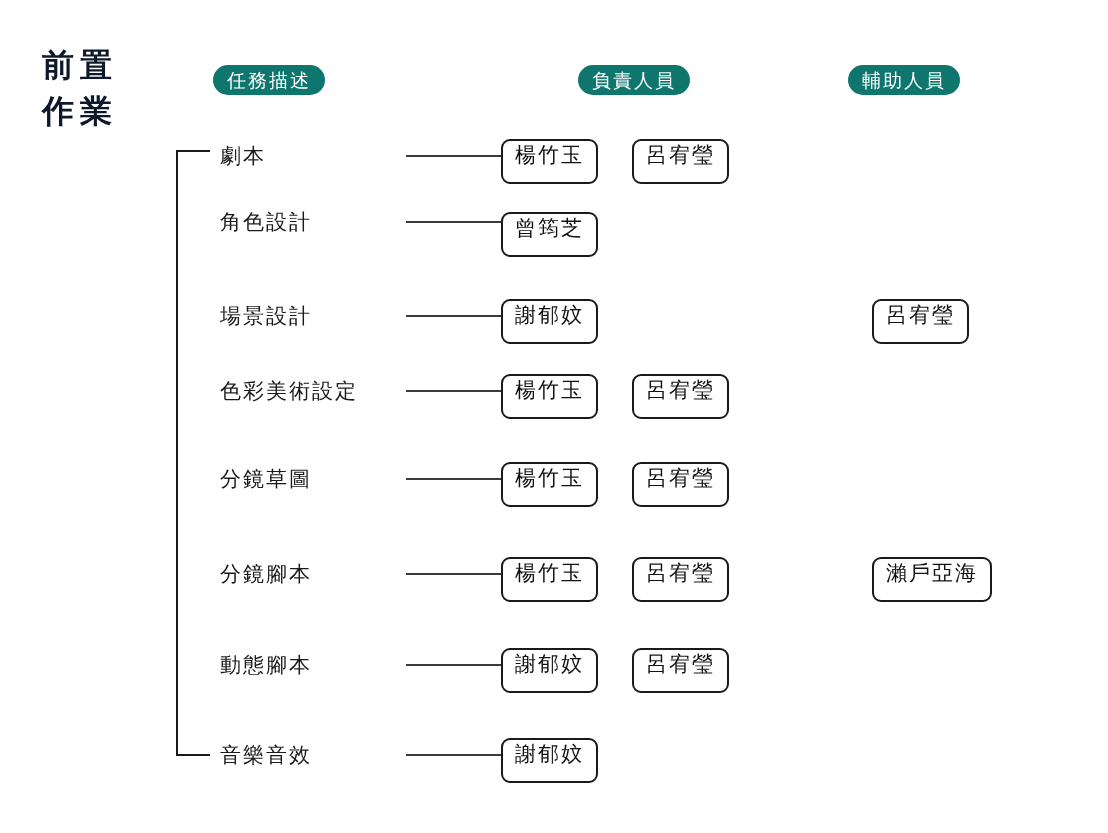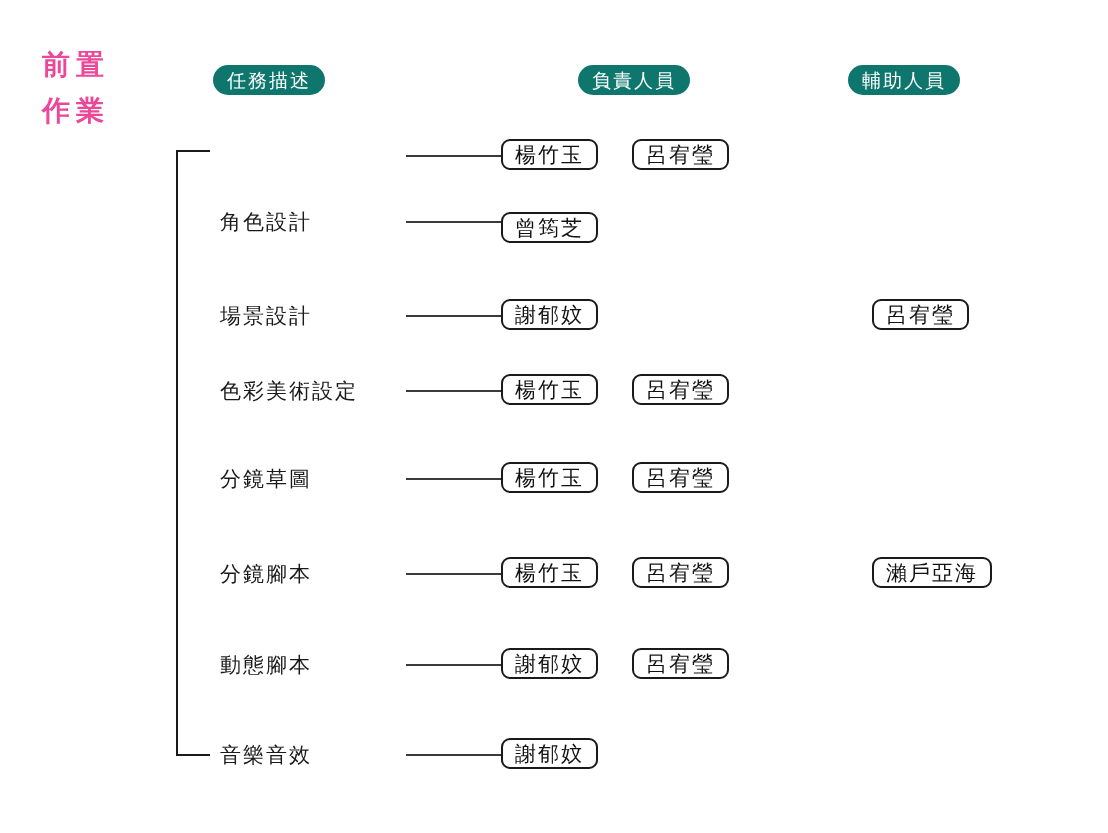--- a/index.html
+++ b/index.html
@@ -16,25 +16,25 @@
     color: #1a1a1a;
     overflow: hidden;
   }
 
   
   .stage-title {
     position: absolute;
     left: 42px;
     top: 42px;
     width: 130px;
-    font-size: 28px;
+    font-size: 32px;
     font-weight: bold;
     line-height: 46px;
     letter-spacing: 6px;
-    color: #ec4899;
+    color: #0f172a;
     white-space: pre-line;
   }
 
   
   .col-badge {
     position: absolute;
     height: 30px;
     background: #0f766e;
     color: #ffffff;
     border-radius: 15px;
@@ -85,21 +85,21 @@
   .connector {
     position: absolute;
     height: 2px;
     background: #3a3a3a;
     top: 19px;
   }
 
   
   .pill {
     position: absolute;
-    height: 31px;
+    height: 45px;
     border: 2.5px solid #1a1a1a;
     border-radius: 9px;
     background: #ffffff;
     font-size: 21px;
     line-height: 28px;
     text-align: right;
     letter-spacing: 2px;
     padding: 0 12px;
     top: 3px;
     white-space: nowrap;
@@ -118,20 +118,21 @@
 作業</div>
 
   <div class="col-badge task">任務描述</div>
   <div class="col-badge owner">負責人員</div>
   <div class="col-badge helper">輔助人員</div>
 
   <div class="bracket"></div>
 
   <div id="rows-container">
       <div class="row" style="top: 136px;">
+        <div class="task-label">劇本</div>
         <div class="connector" style="left: 196px; width: 95px;"></div>
         <div class="pill owner0" style="left: 291px;">楊竹玉</div>
         <div class="pill owner1" style="left: 422px;">呂宥瑩</div>
       </div>
       <div class="row" style="top: 202px;">
         <div class="task-label">角色設計</div>
         <div class="connector" style="left: 196px; width: 95px;"></div>
         <div class="pill owner0" style="left: 291px; margin-top: 7px;">曾筠芝</div>
       </div>
       <div class="row" style="top: 296px;">

